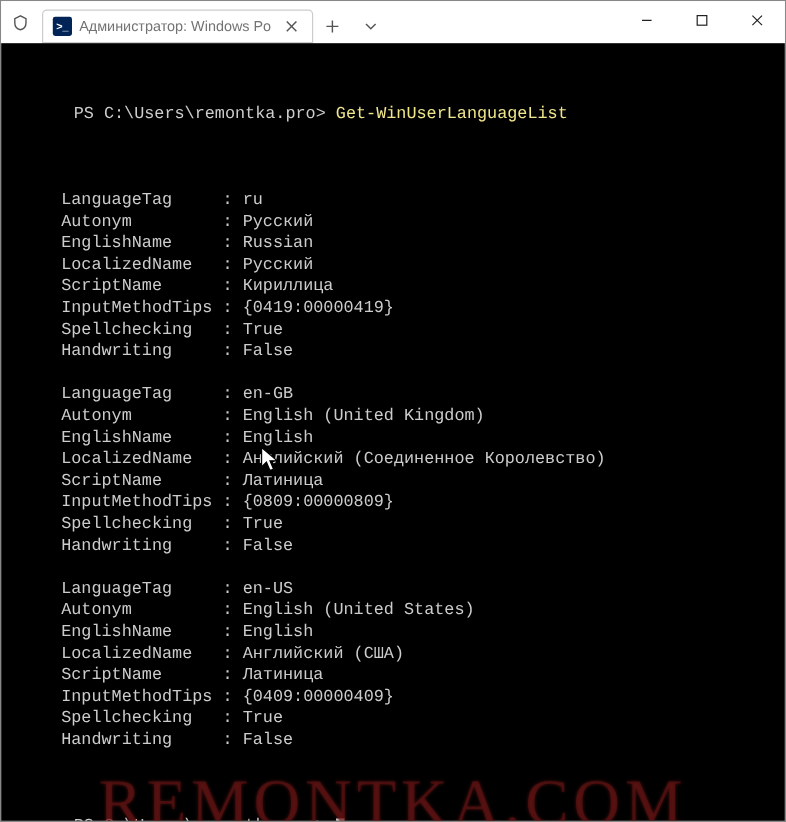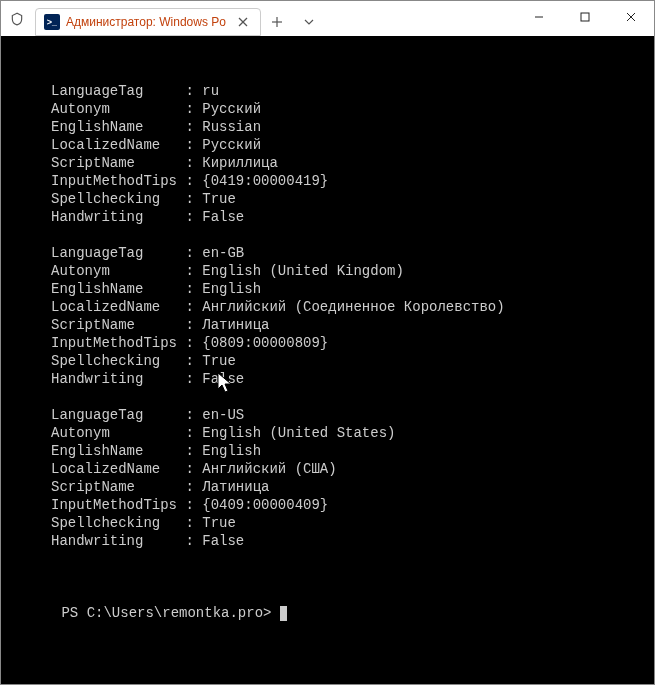--- a/index.html
+++ b/index.html
@@ -53,21 +53,21 @@
       font-size: 9px;
       font-weight: bold;
       display: flex;
       align-items: center;
       justify-content: center;
       margin-right: 6px;
       border-radius: 2px;
     }
     .tab-title {
       font-size: 12px;
-      color: #c2410c;
+      color: #737373;
       white-space: nowrap;
       overflow: hidden;
       text-overflow: ellipsis;
       max-width: 160px;
     }
     .tab-close {
       margin-left: 10px;
       width: 14px;
       height: 14px;
       display: flex;
@@ -205,20 +205,23 @@
       <div class="win-btn">
         <svg width="10" height="10" viewBox="0 0 10 10" stroke="#222" stroke-width="1">
             <line x1="1" y1="1" x2="9" y2="9"></line>
             <line x1="9" y1="1" x2="1" y2="9"></line>
           </svg>
       </div>
     </div>
   </div>
 
   <div class="content">
+    <div class="prompt-line">
+      <span class="prompt-prefix">PS C:\Users\remontka.pro&gt; </span><span class="prompt-cmd">Get-WinUserLanguageList</span>
+    </div>
 
     <div id="records-container">
         <div class="block">LanguageTag     : ru
 Autonym         : Русский
 EnglishName     : Russian
 LocalizedName   : Русский
 ScriptName      : Кириллица
 InputMethodTips : {0419:00000419}
 Spellchecking   : True
 Handwriting     : False</div>
@@ -237,19 +240,20 @@
 ScriptName      : Латиница
 InputMethodTips : {0409:00000409}
 Spellchecking   : True
 Handwriting     : False</div>
       </div>
 
     <div class="prompt-bottom">
       <span class="prompt-prefix">PS C:\Users\remontka.pro&gt; </span><span class="cursor"></span>
     </div>
 
+    <div class="watermark">REMONTKA.COM</div>
 
     <svg class="mouse-cursor" width="20" height="24" viewBox="0 0 20 24" style="left:215px;top:335px;">
       <path d="M2 2 L2 18 L6 14 L9 21 L12 20 L9 13 L15 13 Z" fill="#fff" stroke="#000" stroke-width="1"></path>
     </svg>
   </div>
 
 </div>
 
 </body></html>

